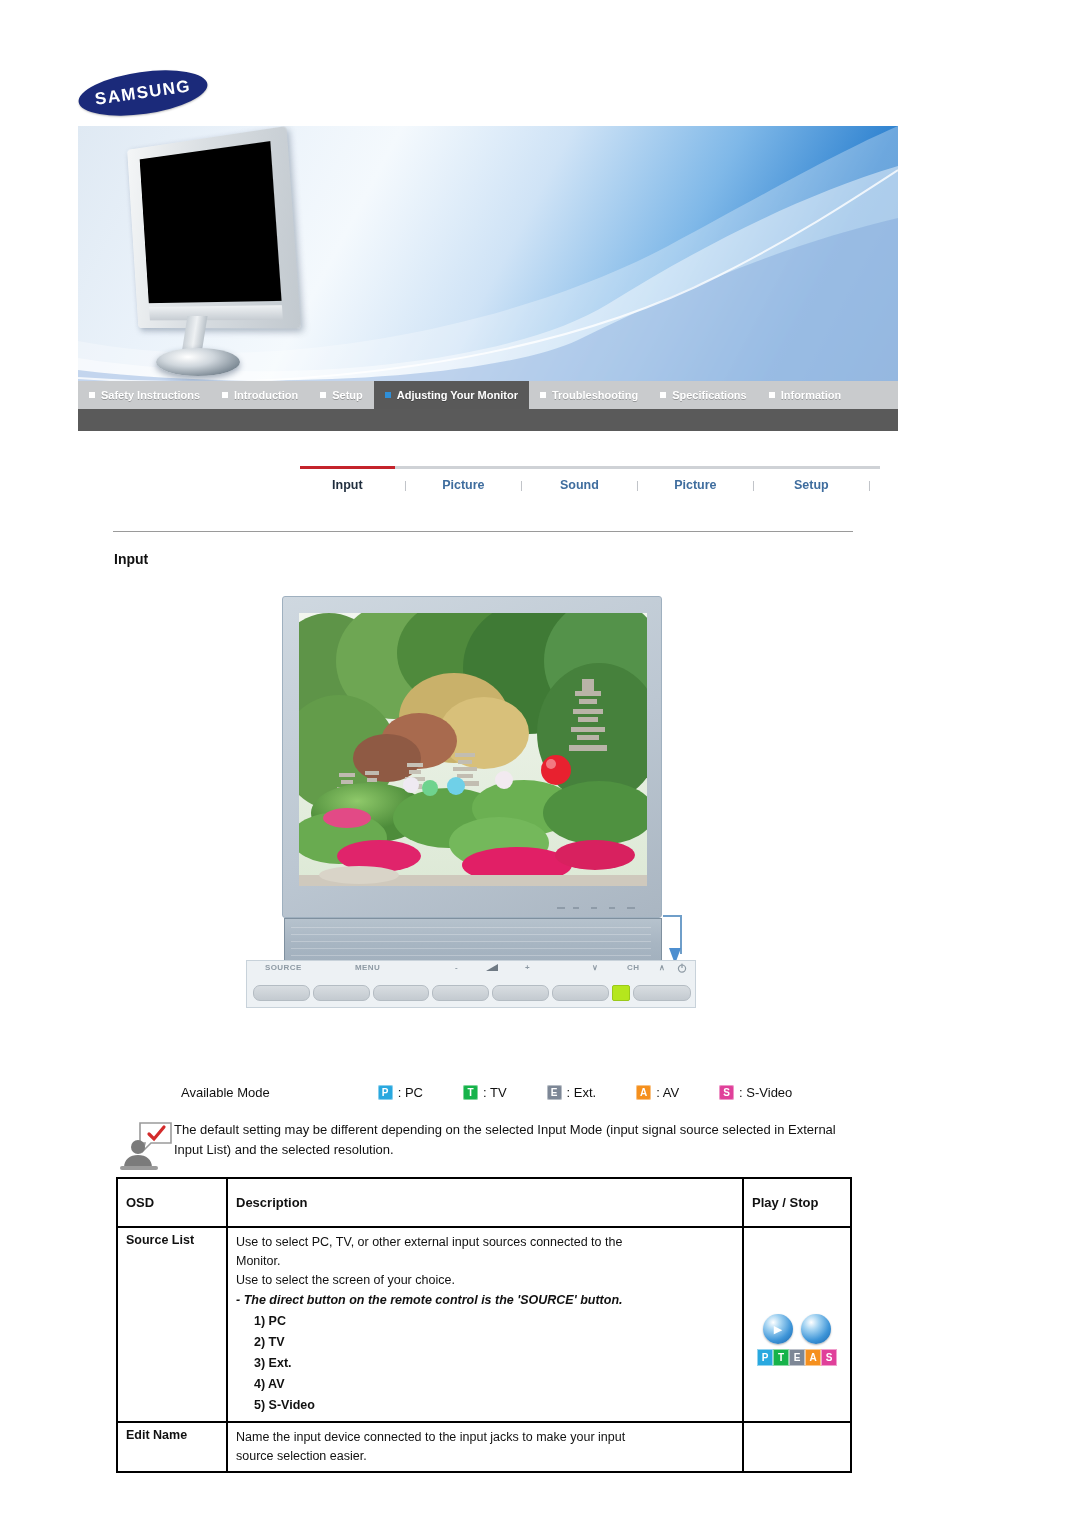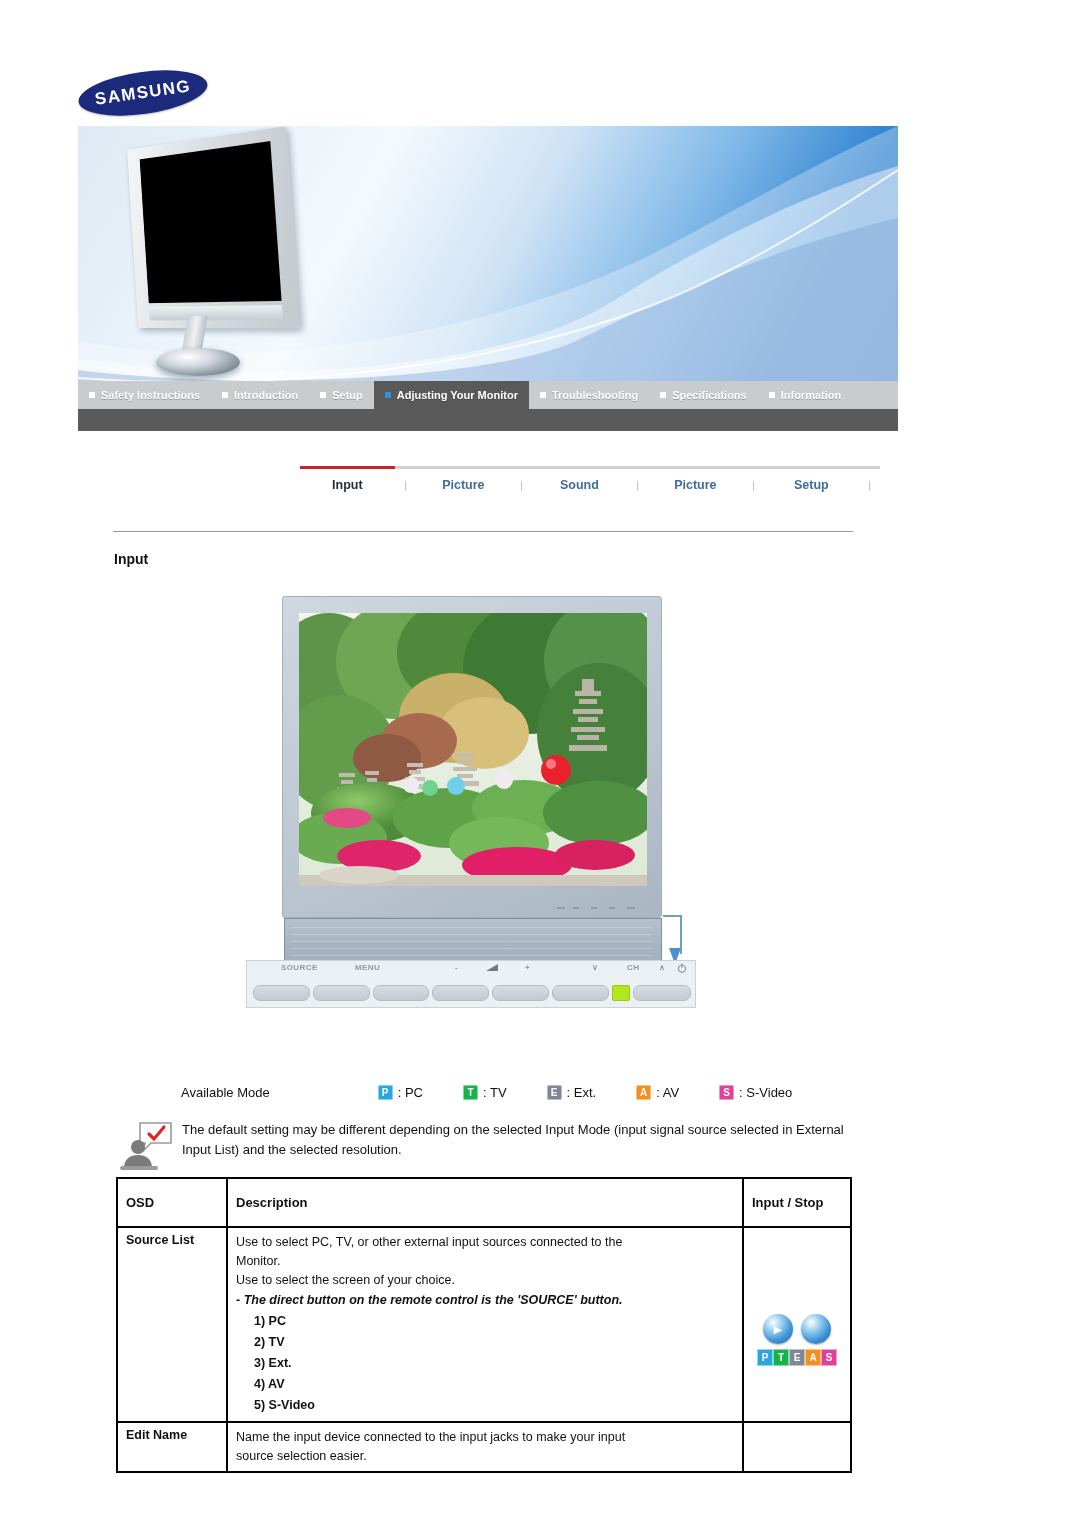--- a/index.html
+++ b/index.html
@@ -377,21 +377,21 @@
     width: 760px;
     display: flex;
     align-items: flex-start;
   }
   .note-icon {
     width: 56px;
     height: 52px;
     flex: 0 0 auto;
   }
   .note-text {
-    margin-left: 8px;
+    margin-left: 0;
     font-size: 13px;
     line-height: 20px;
     color: #111111;
     max-width: 680px;
   }
 
   
   .osd-table {
     position: absolute;
     left: 116px;
@@ -634,21 +634,21 @@
     <div class="mon-stand-lines"></div>
   </div>
   <svg class="arrow-pointer" viewBox="0 0 22 52">
     <path d="M2,2 L20,2 L20,40" fill="none" stroke="#6f9ec9" stroke-width="2"></path>
     <path d="M20,34 L26,34 L20,50 L14,34 Z" fill="#4d8fd0" transform="translate(-6,0)"></path>
   </svg>
 </div>
 
 <div class="btnpanel">
   <div class="btnlabels" id="btnlabels">
-      <div class="blabel" style="left: 34px;">SOURCE</div>
+      <div class="blabel" style="left: 18px;">SOURCE</div>
       <div class="blabel" style="left: 108px;">MENU</div>
       <div class="blabel" style="left: 208px;">-</div>
       <div class="blabel" style="left: 238px;"><svg width="14" height="9" viewBox="0 0 14 9">
           <path d="M1,8 L13,1 L13,8 Z" fill="#6f7a84"></path>
         </svg></div>
       <div class="blabel" style="left: 278px;">+</div>
       <div class="blabel" style="left: 345px;">∨</div>
       <div class="blabel" style="left: 380px;">CH</div>
       <div class="blabel" style="left: 412px;">∧</div>
       <div class="blabel" style="left: 430px;"><svg width="10" height="10" viewBox="0 0 10 10">
@@ -706,21 +706,21 @@
 <table class="osd-table">
   <colgroup>
     <col class="col-osd">
       <col class="col-desc">
       <col class="col-play">
   </colgroup>
   <thead>
     <tr>
       <th>OSD</th>
       <th>Description</th>
-      <th>Input / Stop</th>
+      <th>Play / Stop</th>
     </tr>
   </thead>
   <tbody id="tablebody">
       <tr>
         <td class="cell-osd">Source List</td>
         <td>
           <div class="desc-line">Use to select PC, TV, or other external input sources connected to the</div>
           <div class="desc-line">Monitor.</div>
           <div class="desc-line">Use to select the screen of your choice.</div>
           <div class="desc-bold">- The direct button on the remote control is the 'SOURCE' button.</div>

